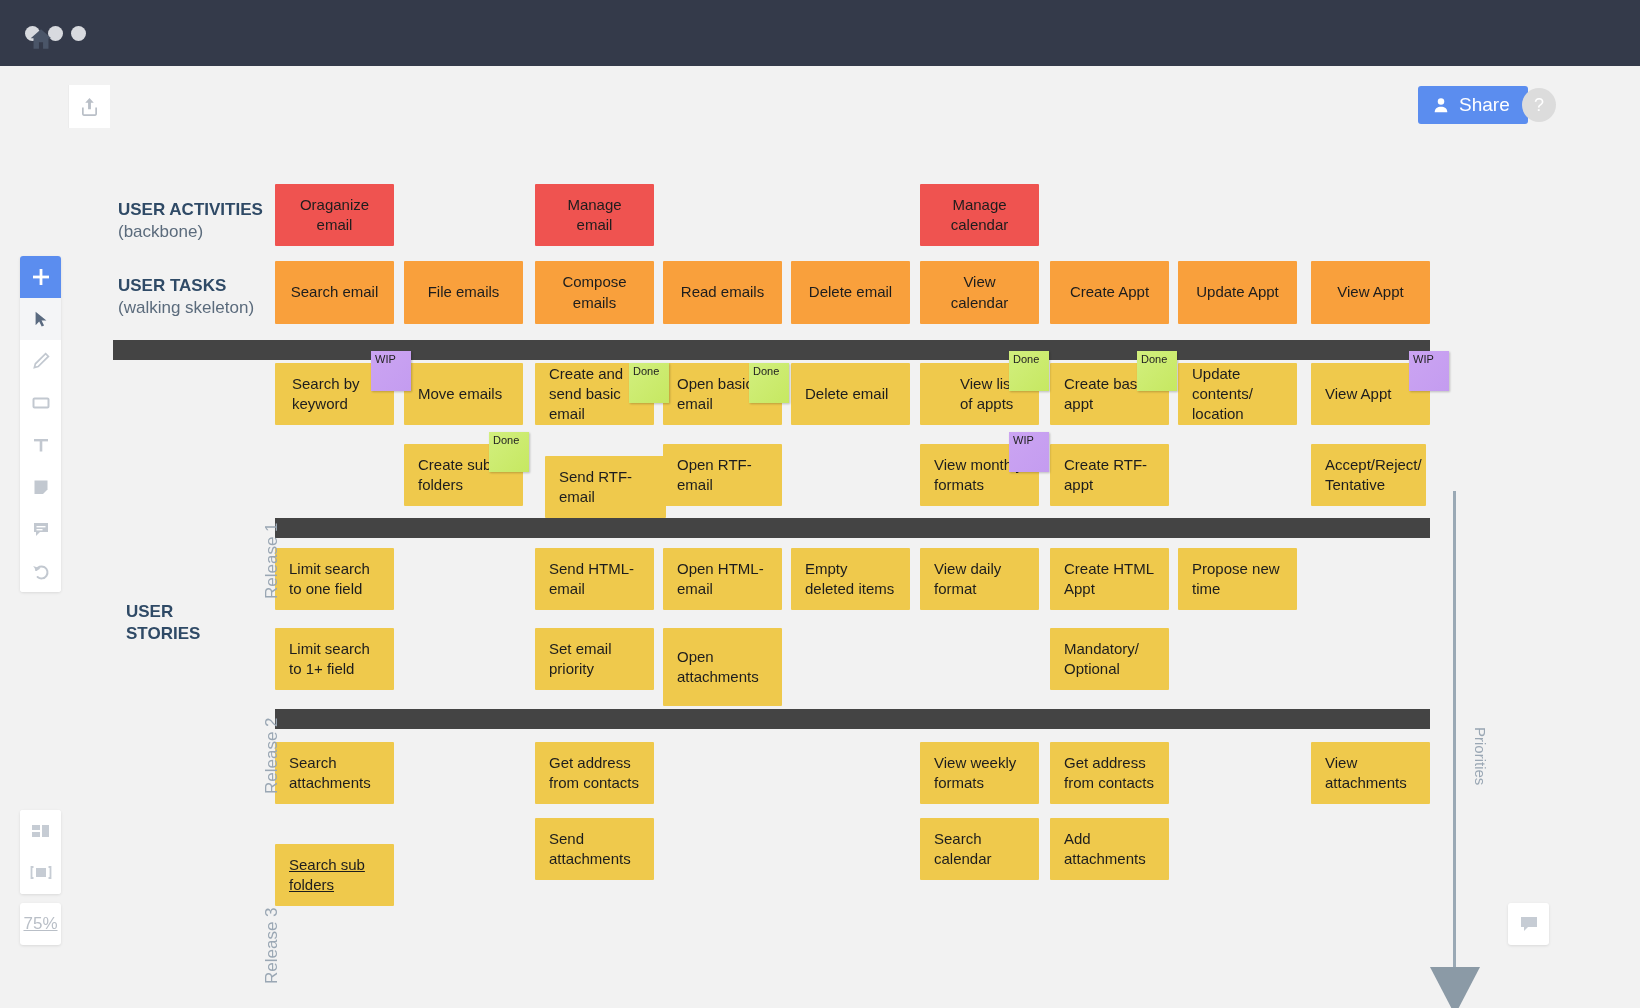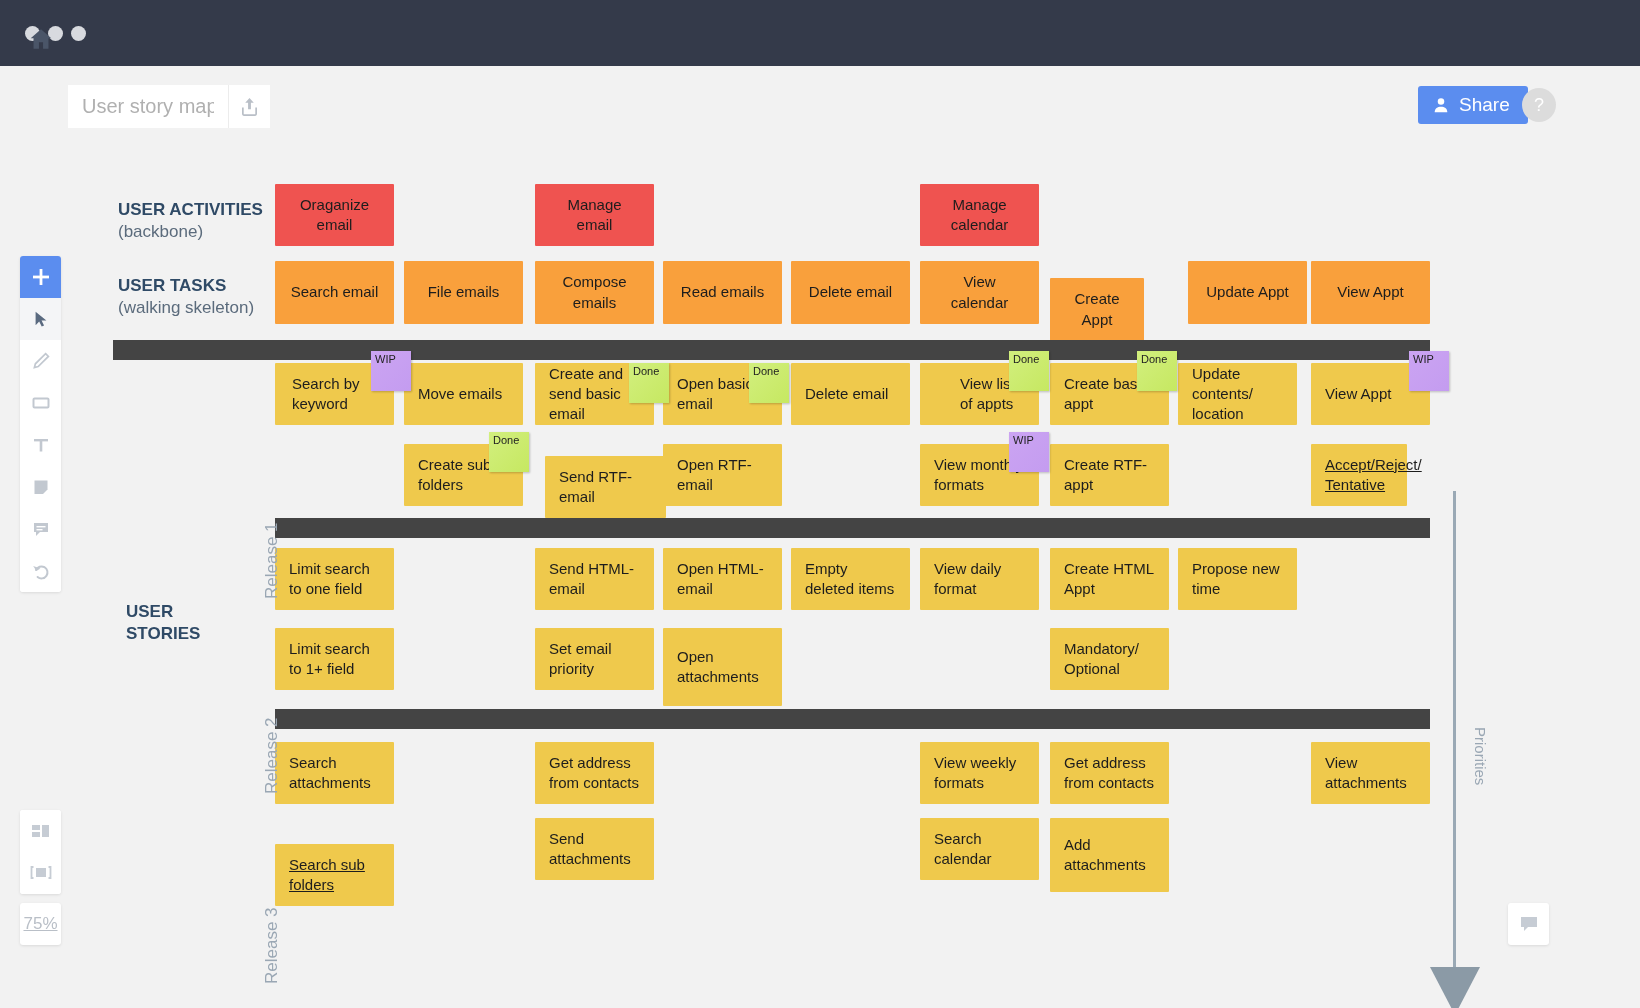--- a/index.html
+++ b/index.html
@@ -169,21 +169,20 @@
 
 <div id="topbar"></div>
 
 <div id="home-btn">
   <svg width="26" height="26" viewBox="0 0 24 24">
     <path d="M12 3 L2.5 11.3 h2.6 V21 h5 v-6 h3.8 v6 h5 v-9.7 h2.6 Z" fill="#4a5568"></path>
   </svg>
 </div>
 
 <div id="title-wrap">
-  <input id="title-input" value="" placeholder="User story map" style="">
   <div id="export-btn">
     <svg width="19" height="21" viewBox="0 0 20 22">
       <path d="M10 2 L5.5 7 h3 v7 h3 V7 h3 Z" fill="#b9bfc7"></path>
       <path d="M3 12 v7 a1 1 0 0 0 1 1 h12 a1 1 0 0 0 1 -1 v-7" fill="none" stroke="#b9bfc7" stroke-width="1.8"></path>
     </svg>
   </div>
 </div>
 
 <button id="share-btn">
   <svg width="18" height="18" viewBox="0 0 20 20">
@@ -310,24 +309,24 @@
       </div>
       <div class="card task center" style="left: 663px; top: 117px; width: 119px; height: 63px;">
         <span>Read emails</span>
       </div>
       <div class="card task center" style="left: 791px; top: 117px; width: 119px; height: 63px;">
         <span>Delete email</span>
       </div>
       <div class="card task center" style="left: 920px; top: 117px; width: 119px; height: 63px;">
         <span>View calendar</span>
       </div>
-      <div class="card task center" style="left: 1050px; top: 134px; width: 94px; height: 63px;">
+      <div class="card task center" style="left: 1050px; top: 117px; width: 119px; height: 63px;">
         <span>Create Appt</span>
       </div>
-      <div class="card task center" style="left: 1178px; top: 117px; width: 119px; height: 63px; margin-left: 10px;">
+      <div class="card task center" style="left: 1178px; top: 117px; width: 119px; height: 63px;">
         <span>Update Appt</span>
       </div>
       <div class="card task center" style="left: 1311px; top: 117px; width: 119px; height: 63px;">
         <span>View Appt</span>
       </div>
       <div class="card story" style="left: 275px; top: 219px; width: 119px; height: 62px; padding-left: 17px;">
         <span>Search by keyword</span>
       </div>
       <div class="card story" style="left: 404px; top: 219px; width: 119px; height: 62px;">
         <span>Move emails</span>
@@ -361,21 +360,21 @@
       </div>
       <div class="card story" style="left: 663px; top: 300px; width: 119px; height: 62px;">
         <span>Open RTF- email</span>
       </div>
       <div class="card story" style="left: 920px; top: 300px; width: 119px; height: 62px;">
         <span>View monthly formats</span>
       </div>
       <div class="card story" style="left: 1050px; top: 300px; width: 119px; height: 62px;">
         <span>Create RTF- appt</span>
       </div>
-      <div class="card story" style="left: 1311px; top: 300px; width: 96px; height: 62px; text-decoration: underline;">
+      <div class="card story" style="left: 1311px; top: 300px; width: 115px; height: 62px;">
         <span>Accept/Reject/ Tentative</span>
       </div>
       <div class="card story" style="left: 275px; top: 404px; width: 119px; height: 62px;">
         <span>Limit search to one field</span>
       </div>
       <div class="card story" style="left: 535px; top: 404px; width: 119px; height: 62px;">
         <span>Send HTML- email</span>
       </div>
       <div class="card story" style="left: 663px; top: 404px; width: 119px; height: 62px;">
         <span>Open HTML- email</span>
@@ -421,21 +420,21 @@
       </div>
       <div class="card story" style="left: 275px; top: 700px; width: 119px; height: 62px; text-decoration: underline;">
         <span>Search sub folders</span>
       </div>
       <div class="card story" style="left: 535px; top: 674px; width: 119px; height: 62px;">
         <span>Send attachments</span>
       </div>
       <div class="card story" style="left: 920px; top: 674px; width: 119px; height: 62px;">
         <span>Search calendar</span>
       </div>
-      <div class="card story" style="left: 1050px; top: 674px; width: 119px; height: 74px;">
+      <div class="card story" style="left: 1050px; top: 674px; width: 119px; height: 62px;">
         <span>Add attachments</span>
       </div>
       <div class="divider" style="left: 113px; top: 196px; width: 1317px;"></div>
       <div class="divider" style="left: 275px; top: 374px; width: 1155px;"></div>
       <div class="divider" style="left: 275px; top: 565px; width: 1155px;"></div>
       <div class="rel-label" style="left: 262px; top: 455px;">Release 1</div>
       <div class="rel-label" style="left: 262px; top: 650px;">Release 2</div>
       <div class="rel-label" style="left: 262px; top: 840px;">Release 3</div>
       <div class="sticky wip" style="left: 371px; top: 207px;"><span>WIP</span></div>
       <div class="sticky done" style="left: 629px; top: 219px;"><span>Done</span></div>

